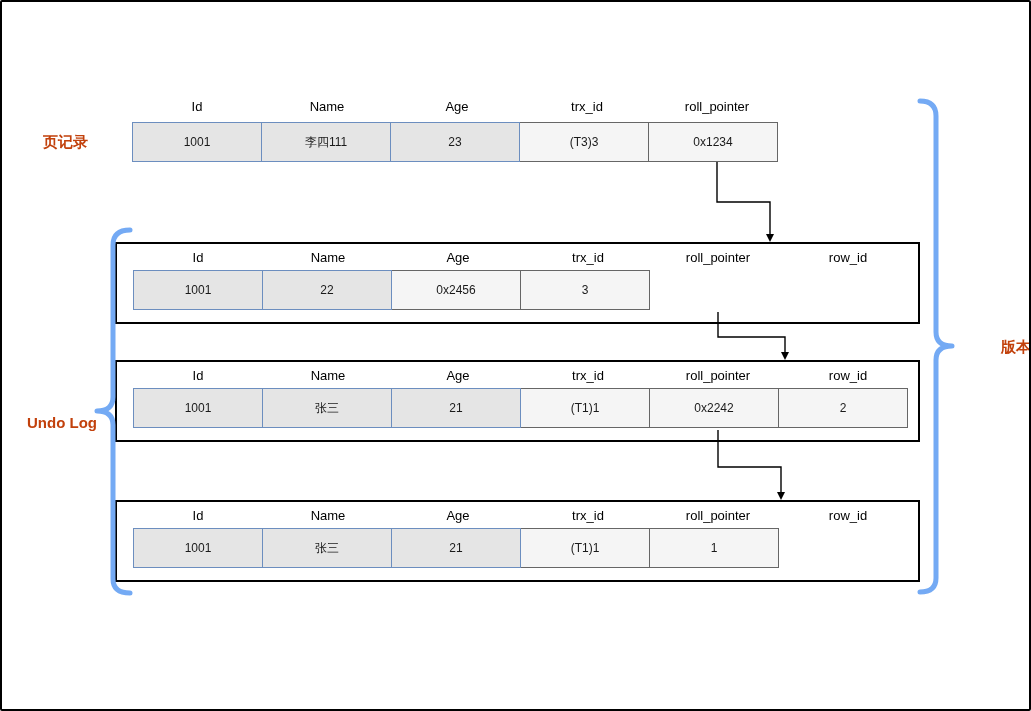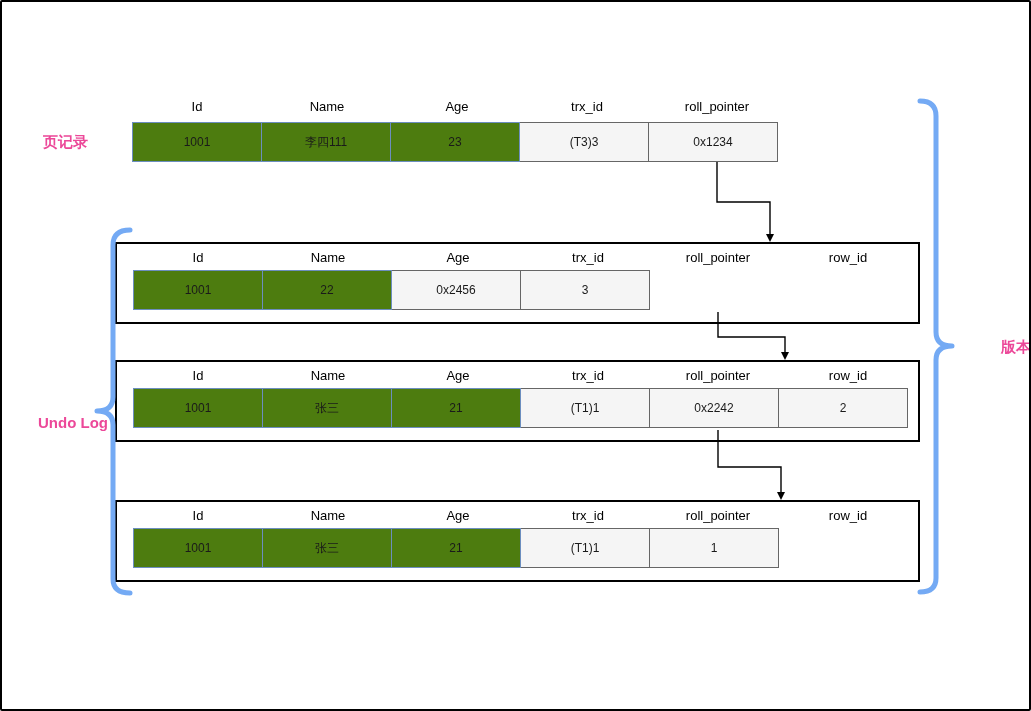--- a/index.html
+++ b/index.html
@@ -19,44 +19,44 @@
     width:1031px; height:711px;
     pointer-events:none;
     z-index:5;
   }
   .brace { fill:none; stroke:#74aaf4; stroke-width:5; stroke-linecap:round; stroke-linejoin:round; }
   .arrow { fill:none; stroke:#000; stroke-width:1.4; }
 
   .side-label {
     position:absolute;
     font-size:15px; font-weight:bold;
-    color:#ec4899;
+    color:#c2410c;
     white-space:nowrap;
     z-index:4;
   }
   #lbl-page  { left:41px;  top:131px; }
-  #lbl-undo  { left:36px;  top:412px; }
+  #lbl-undo  { left:25px;  top:412px; }
   #lbl-chain { left:962px; top:336px;margin-left:37px; }
 
   .tbl { position:absolute; z-index:2; }
   .hdr-row { display:flex; align-items:center; }
   .hdr {
     width:130px; text-align:center;
     font-size:13px; color:#000;
   }
   .cell-row { display:flex; }
   .cell {
     width:130px; height:40px;
     display:flex; align-items:center; justify-content:center;
     font-size:12px;
     border:1px solid;
     margin-left:-1px;
   }
   .cell:first-child { margin-left:0; }
-  .cell.blue { background:#4d7c0f; border-color:#6c8ebf; z-index:2; }
+  .cell.blue { background:#e5e5e5; border-color:#6c8ebf; z-index:2; }
   .cell.gray { background:#f5f5f5; border-color:#666666; }
 
   
   #top-table { left:130px; top:90px; width:650px; }
   #top-table .hdr-row { height:28px; }
   #top-table .cell-row { margin-top:2px; }
 
   
   .undo-box {
     position:absolute;

